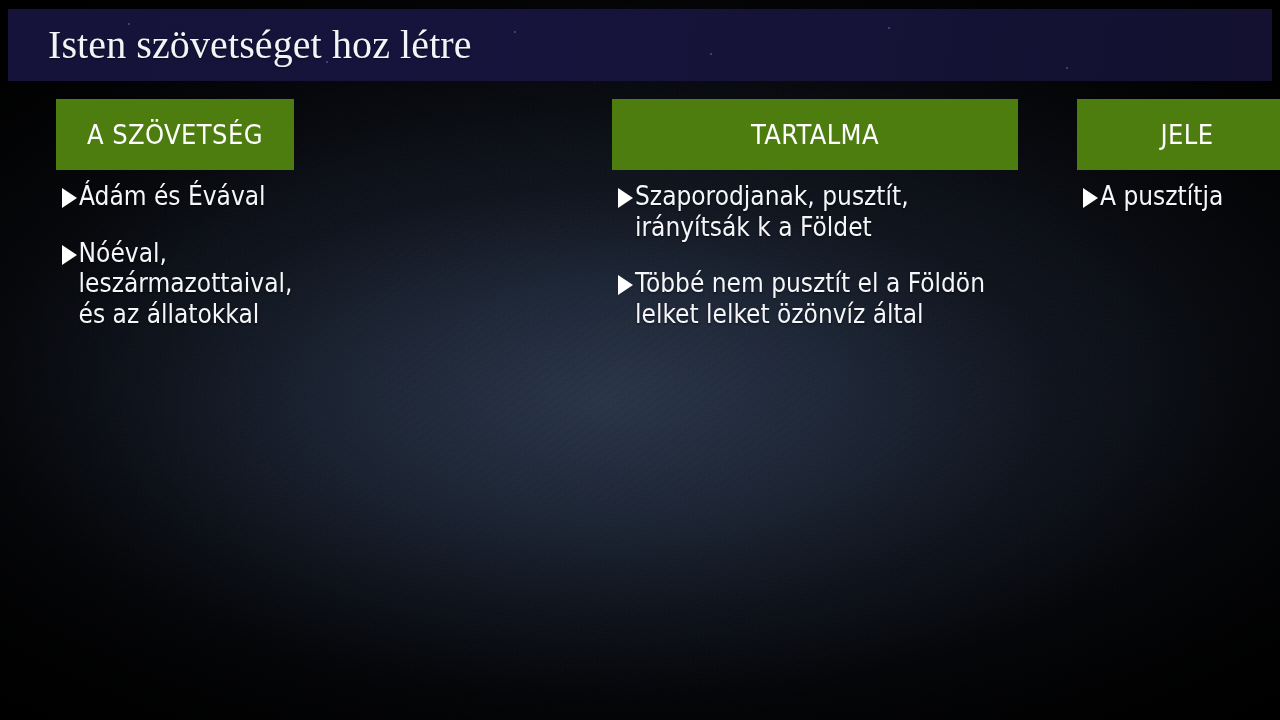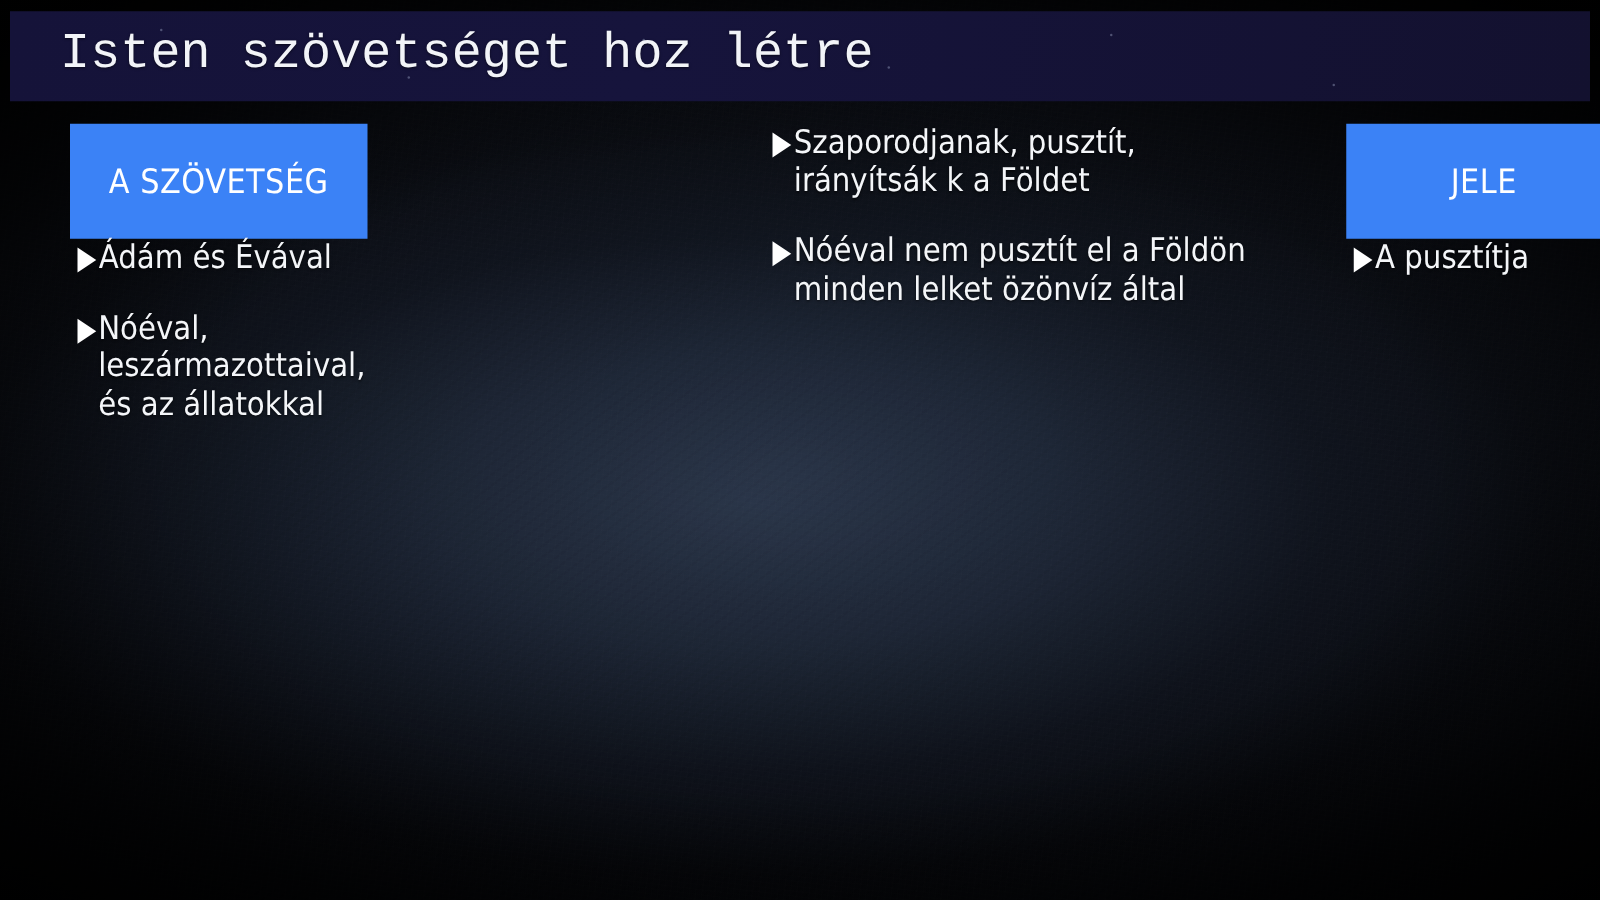--- a/index.html
+++ b/index.html
@@ -74,58 +74,59 @@
     width: 2px; height: 2px;
     background: rgba(190,200,230,0.35);
     border-radius: 50%;
   }
   .title-text {
     position: absolute;
     left: 40px;
     top: 50%;
     transform: translateY(-52%);
     color: #f2f4f8;
-    font-family: Liberation Mono, monospace;
+    font-family: Liberation Serif, serif;
     font-size: 40px;
     font-weight: 300;
     letter-spacing: 0.1px;
     white-space: nowrap;
     text-shadow: 0 1px 2px rgba(0,0,0,0.55);
   }
 
   
   .columns {
     position: absolute;
     left: 0;
     top: 0;
     width: 1280px;
     height: 720px;
   }
   .column {
     position: absolute;
     top: 99px;
   }
   .col-header {
-    height: 92px;
-    background: #3b82f6;
+    height: 71px;
+    background: #4d7c0f;
     display: flex;
     align-items: center;
     justify-content: center;
     box-sizing: border-box;
   }
   .col-header-text {
     color: #ffffff;
     font-family: "DejaVu Sans Condensed", "Liberation Sans Narrow", "Liberation Sans", sans-serif;
     font-size: 27px;
     font-weight: 400;
     letter-spacing: 0.4px;
     text-align: center;
     white-space: nowrap;
   }
   .col-body {
+    margin-top: 11px;
     padding: 0 2px 0 6px;
   }
   .bullet-row {
     display: flex;
     align-items: flex-start;
     margin-bottom: 26px;
     color: #f4f6f9;
     font-family: "DejaVu Sans Condensed", "Liberation Sans Narrow", "Liberation Sans", sans-serif;
     font-size: 26px;
     font-weight: 300;
@@ -185,28 +186,31 @@
         </div>
         <div class="bullet-row">
           <span class="bullet-marker"></span>
           <span class="bullet-text">Nóéval, leszármazottaival, és az állatokkal</span>
         </div>
       </div>
     </div>
 
 
     <div class="column" id="col-2">
+      <div class="col-header">
+        <span class="col-header-text">TARTALMA</span>
+      </div>
       <div class="col-body">
         <div class="bullet-row">
           <span class="bullet-marker"></span>
           <span class="bullet-text">Szaporodjanak, pusztít, irányítsák k a Földet</span>
         </div>
         <div class="bullet-row">
           <span class="bullet-marker"></span>
-          <span class="bullet-text">Nóéval nem pusztít el a Földön minden lelket özönvíz által</span>
+          <span class="bullet-text">Többé nem pusztít el a Földön lelket lelket özönvíz által</span>
         </div>
       </div>
     </div>
 
     <div class="column" id="col-3">
       <div class="col-header">
         <span class="col-header-text">JELE</span>
       </div>
       <div class="col-body">
         <div class="bullet-row">

